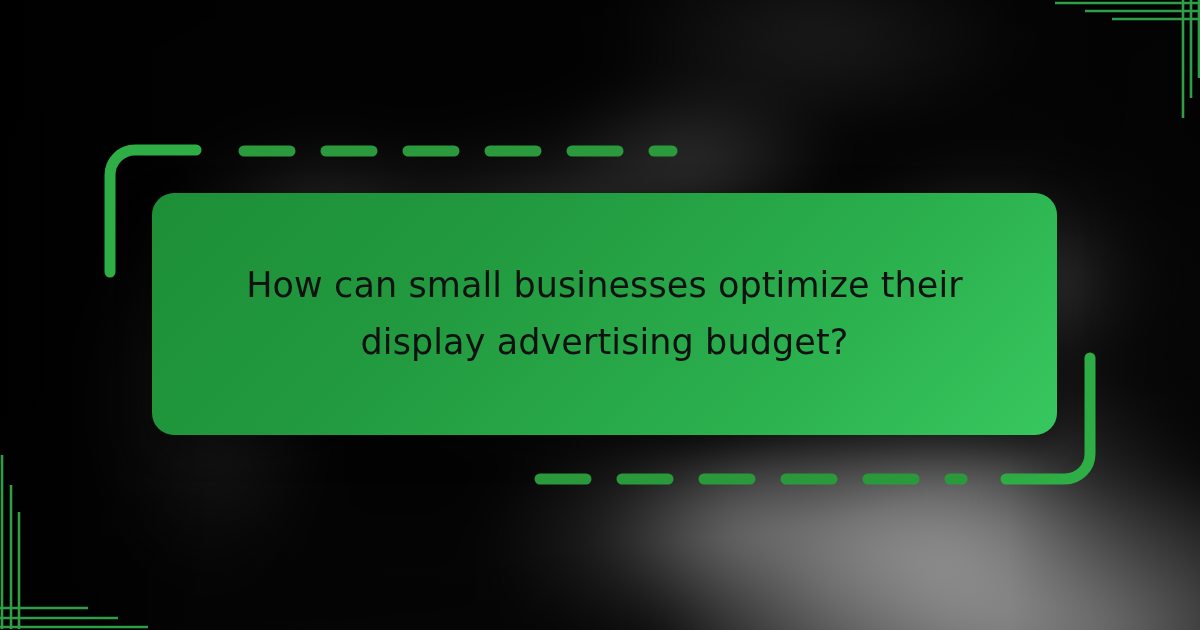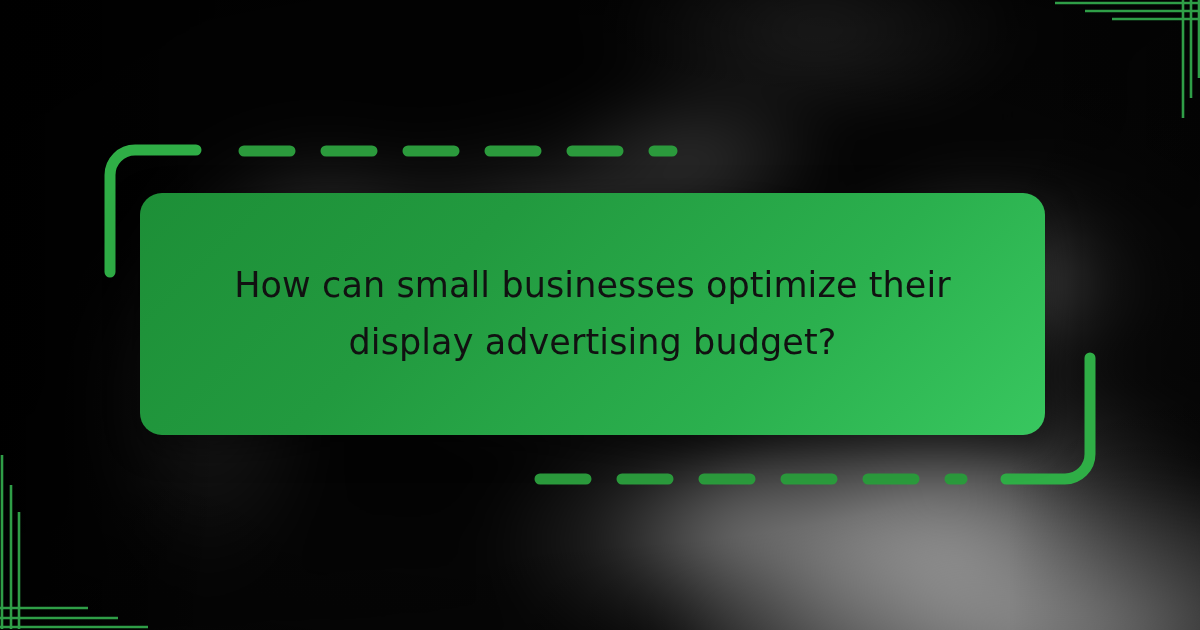--- a/index.html
+++ b/index.html
@@ -45,21 +45,21 @@
 
   
   .frame-svg{ position:absolute; left:0; top:0; width:1200px; height:630px; }
 
   
   .corner-svg{ position:absolute; left:0; top:0; width:1200px; height:630px; }
 
   
   .card{
     position:absolute;
-    left:140px; top:193px;
+    left:152px; top:193px;
     width:905px; height:242px;
     border-radius:22px;
     background:linear-gradient(135deg,#1d8f37 0%, #229a3f 34%, #2bb04e 70%, #38c75f 100%);
     box-shadow:0 10px 34px rgba(0,0,0,.45);
     display:flex; align-items:center; justify-content:center;
   }
   .card-text{
     width:760px;
     text-align:center;
     color:#111111;

